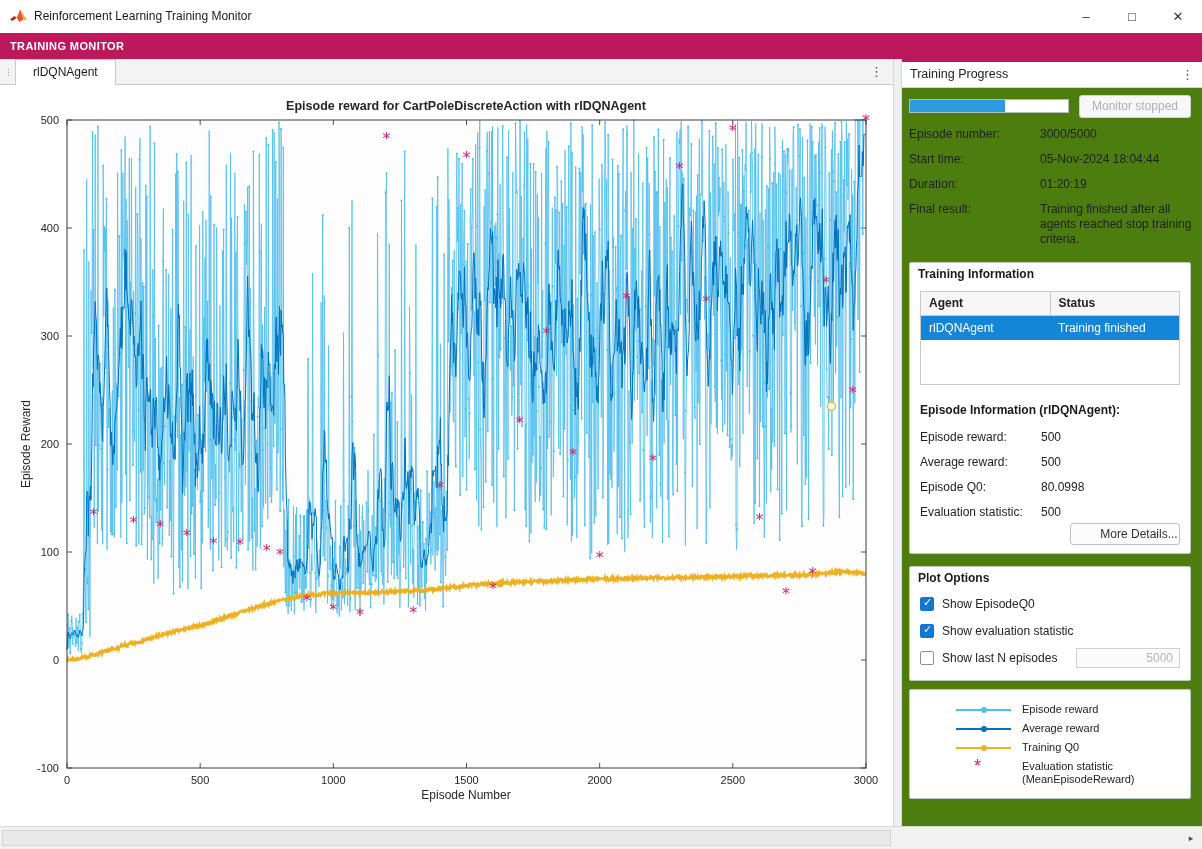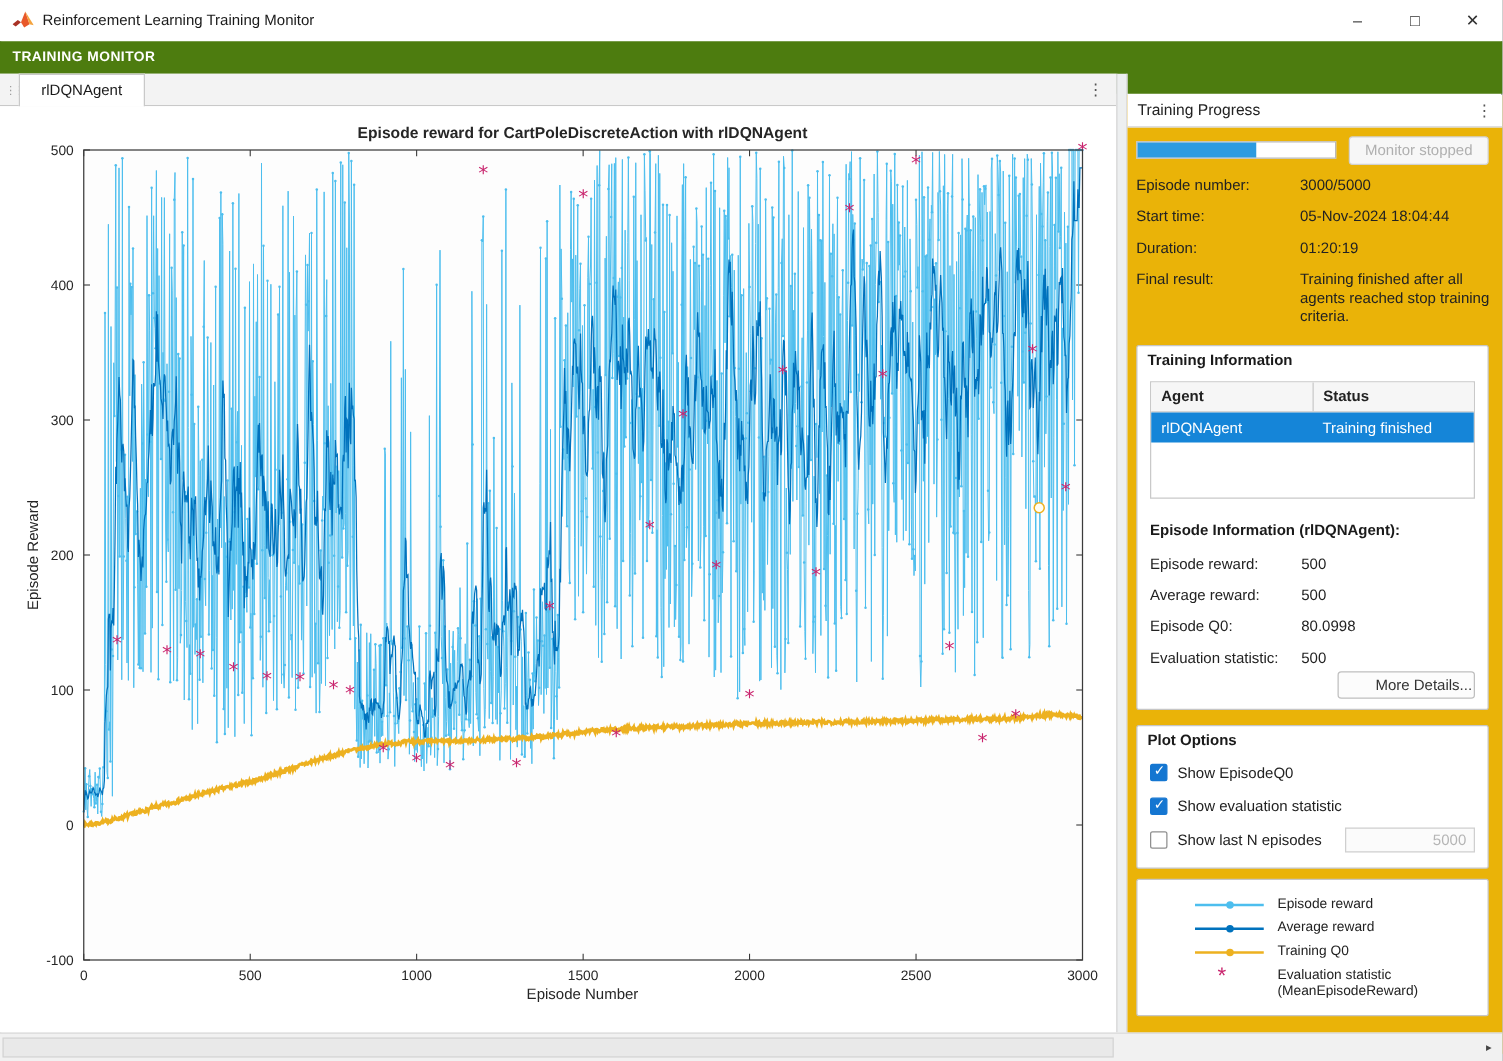--- a/index.html
+++ b/index.html
@@ -8,27 +8,27 @@
   .window{position:absolute;left:0;top:0;width:1202px;height:849px;background:#fff;overflow:hidden;box-shadow:0 0 0 1px #8f8f8f inset;}
 
   
   .titlebar{position:absolute;left:0;top:0;width:100%;height:33px;background:#fff;}
   .app-icon{position:absolute;left:10px;top:8px;width:17px;height:16px;}
   .win-title{position:absolute;left:34px;top:0;line-height:33px;font-size:12px;color:#1a1a1a;}
   .win-controls{position:absolute;right:1px;top:0;height:33px;display:flex;}
   .wbtn{width:46px;height:33px;text-align:center;line-height:33px;font-size:13px;color:#333;}
 
   
-  .ribbon{position:absolute;left:0;top:33px;width:100%;height:42px;background:#4d7c0f;}
+  .ribbon{position:absolute;left:0;top:33px;width:100%;height:42px;background:#be185d;}
   .ribbon-tab{display:inline-block;padding:0 10px;line-height:26px;color:#fff;font-size:11px;font-weight:bold;letter-spacing:.4px;}
 
   
   .left-pane{position:absolute;left:0;top:59px;width:893px;height:767px;background:#fff;}
   .gutter{position:absolute;left:893px;top:59px;width:9px;height:767px;background:#edeff0;border-left:1px solid #d6d6d6;border-right:1px solid #d6d6d6;}
-  .right-pane{position:absolute;left:902px;top:76px;width:300px;height:767px;background:#eab308;}
+  .right-pane{position:absolute;left:902px;top:62px;width:300px;height:767px;background:#4d7c0f;}
 
   
   .tabrow{position:absolute;left:0;top:0;width:100%;height:26px;background:#f3f3f3;border-bottom:1px solid #c9c9c9;}
   .grip{position:absolute;left:4px;top:0;line-height:26px;font-size:9px;color:#9a9a9a;letter-spacing:-2px;}
   .doc-tab{position:absolute;left:15px;top:0;height:26px;background:#fff;border:1px solid #c9c9c9;border-bottom:none;padding:0 17px;line-height:25px;font-size:12px;color:#1a1a1a;z-index:2;}
   .tab-menu{position:absolute;right:10px;top:0;line-height:26px;color:#555;font-size:13px;}
 
   
   .chart-area{position:absolute;left:0;top:26px;width:893px;height:741px;background:#fff;}
   .tick{font-size:11px;fill:#262626;font-family:"Liberation Sans",sans-serif;}

